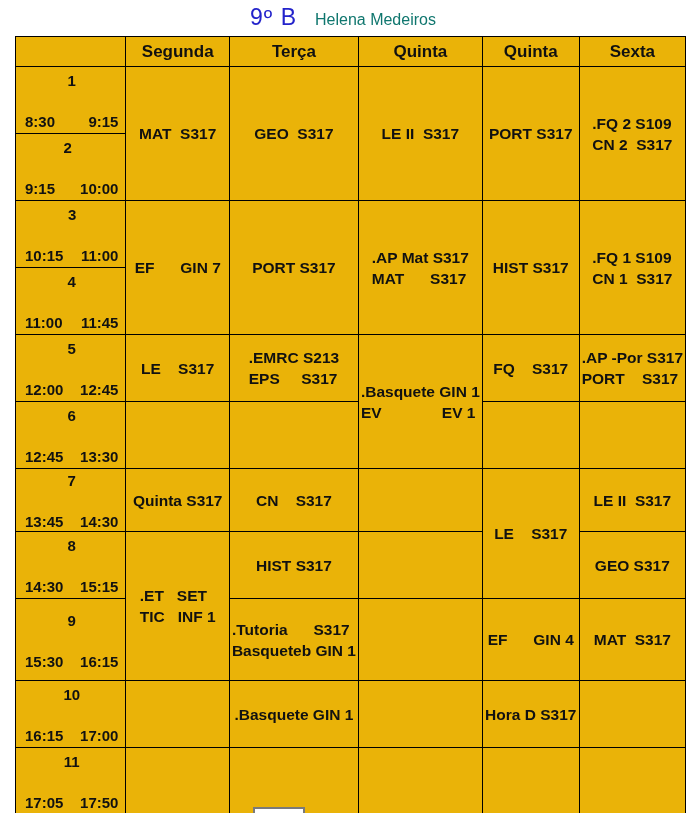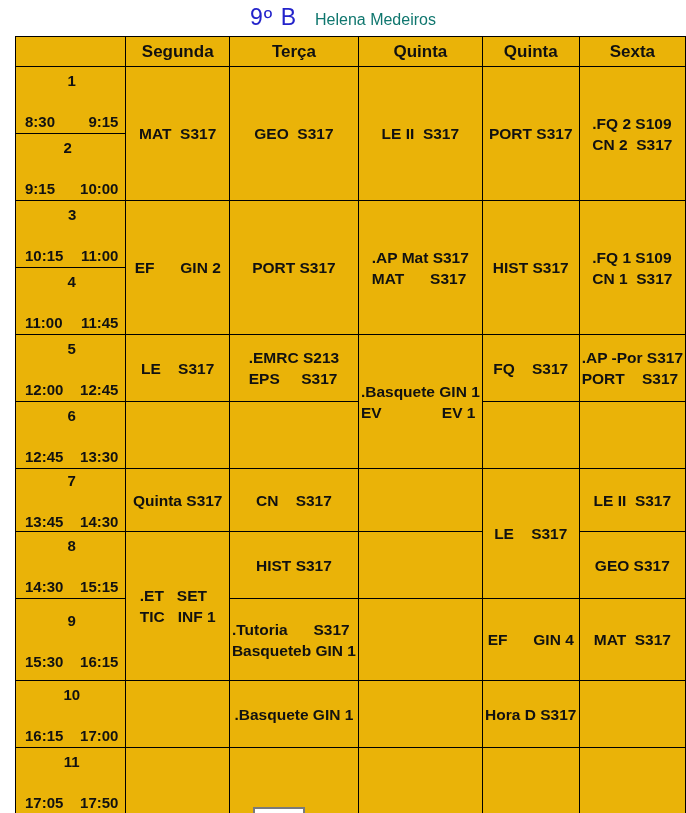--- a/index.html
+++ b/index.html
@@ -106,21 +106,21 @@
   </tr>
 
   <tr style="height:67px">
     <td class="timecell">
       <div class="time-wrap">
         <span class="time-start">10:15</span>
         <span class="period-num">3</span>
         <span class="time-end">11:00</span>
       </div>
     </td>
-    <td class="subj" rowspan="2"><span class="txt">EF      GIN 2</span></td>
+    <td class="subj" rowspan="2"><span class="txt">EF      GIN 7</span></td>
     <td class="subj" rowspan="2"><span class="txt">PORT S317</span></td>
     <td class="subj" rowspan="2"><span class="txt">.AP Mat S317
 MAT      S317</span></td>
     <td class="subj" rowspan="2"><span class="txt">HIST S317</span></td>
     <td class="subj" rowspan="2"><span class="txt">.FQ 1 S109
 CN 1  S317</span></td>
   </tr>
 
   <tr style="height:67px">
     <td class="timecell">

